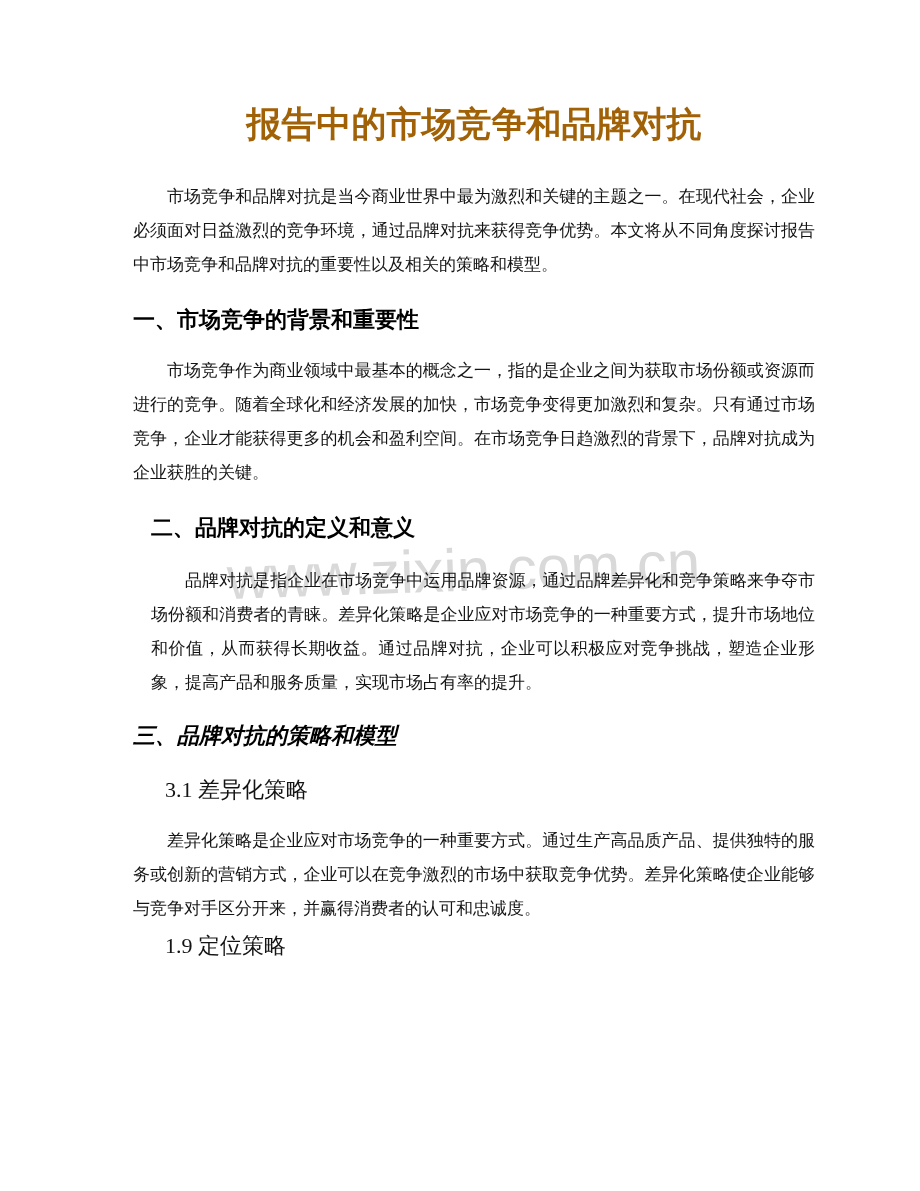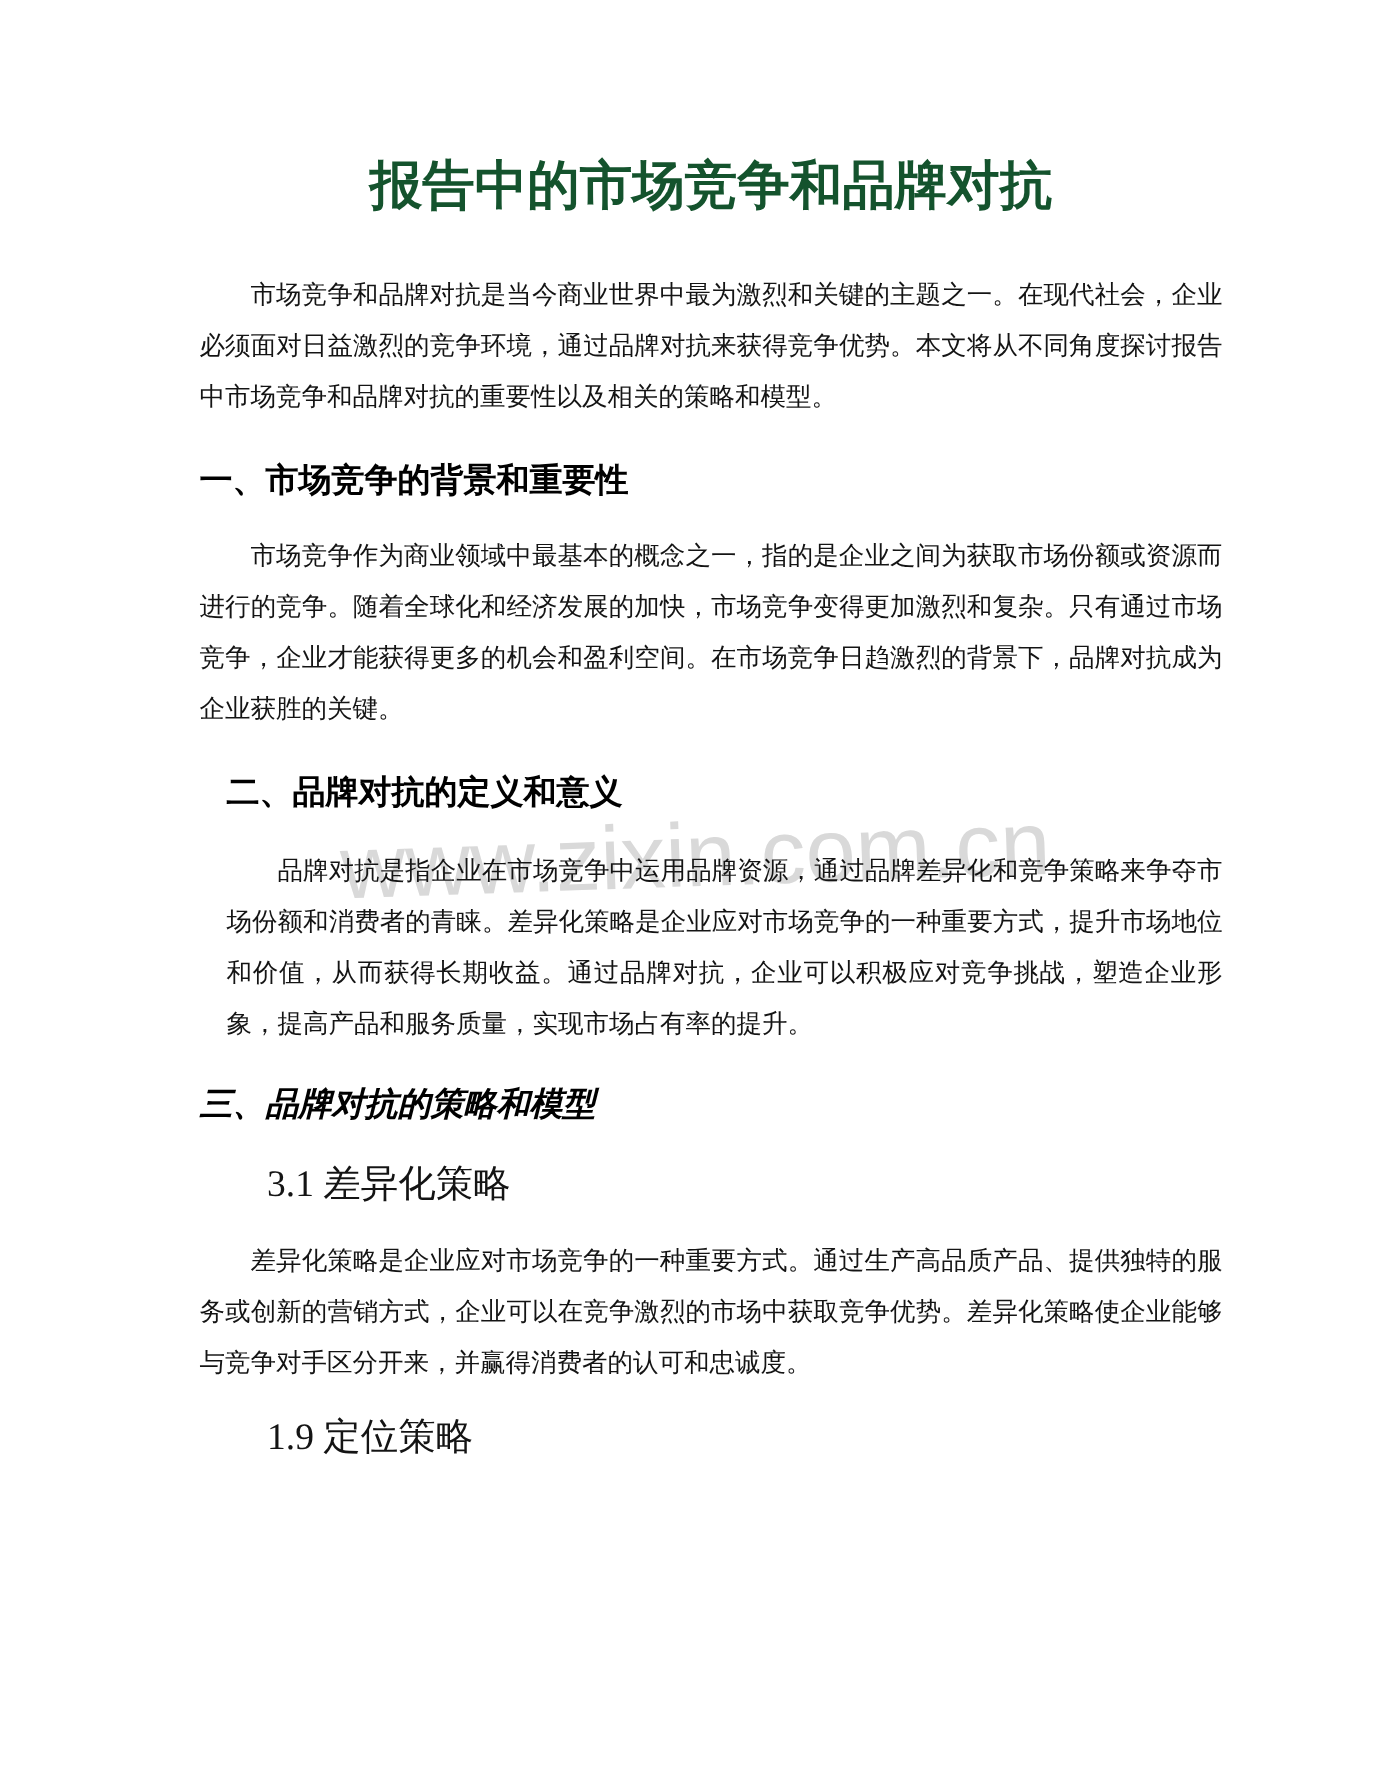--- a/index.html
+++ b/index.html
@@ -37,41 +37,41 @@
     width: 682px;
     z-index: 1;
   }
   .doc-title {
     margin: 104px 0 36px 0;
     font-family: "Liberation Sans", sans-serif;
     font-weight: bold;
     font-size: 35px;
     line-height: 40px;
     text-align: center;
-    color: #14532d;
+    color: #a16207;
   }
   .para {
     margin: 0;
     font-size: 17px;
     line-height: 34px;
     text-align: justify;
     text-indent: 34px;
     color: #141414;
   }
   .sec-heading {
     margin: 0;
     font-family: "Liberation Sans", sans-serif;
     font-weight: bold;
     font-size: 22px;
     line-height: 28px;
     color: #000000;
   }
   .sub-heading {
-    margin: 16px;
-    font-size: 25px;
+    margin: 3px;
+    font-size: 22px;
     line-height: 34px;
     text-indent: 29px;
     color: #141414;
   }
   .mb17 { margin-bottom: 17px; }
   .mb18 { }
   .mb20 { margin-bottom: 20px; }
   .mb22 { margin-bottom: 22px; margin-left: 18px; }
   .mb23 { margin-bottom: 23px; font-style: italic; }
   .mb24 { margin-bottom: 24px; }

